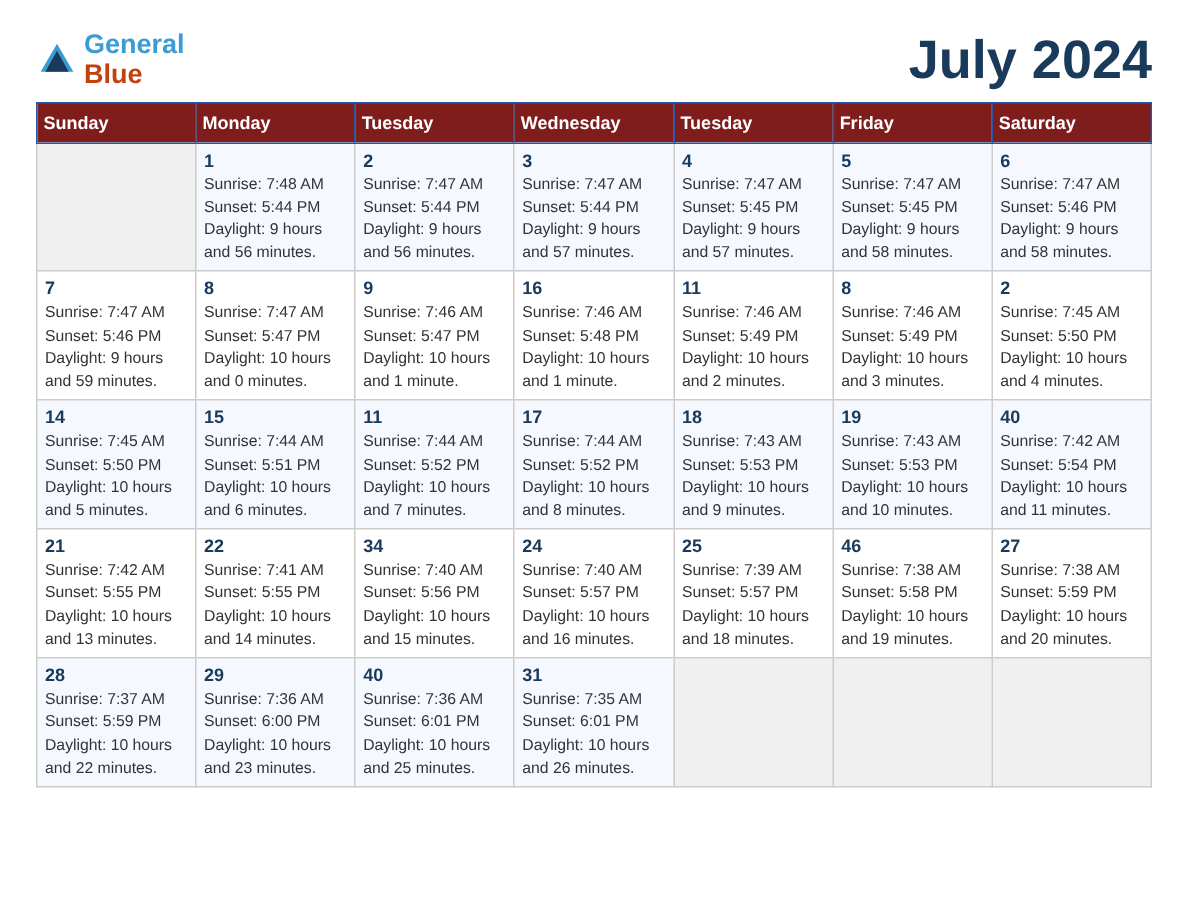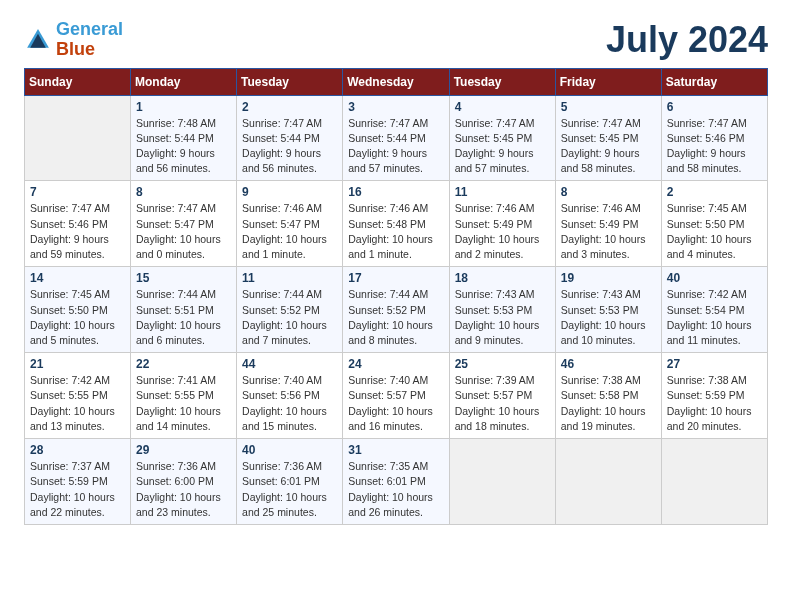--- a/index.html
+++ b/index.html
@@ -215,21 +215,21 @@
       <tr>
         <td>
           <span class="day-number">21</span>
           <div class="day-info">Sunrise: 7:42 AM<br>Sunset: 5:55 PM<br>Daylight: 10 hours<br>and 13 minutes.</div>
         </td>
         <td>
           <span class="day-number">22</span>
           <div class="day-info">Sunrise: 7:41 AM<br>Sunset: 5:55 PM<br>Daylight: 10 hours<br>and 14 minutes.</div>
         </td>
         <td>
-          <span class="day-number">44</span>
+          <span class="day-number">34</span>
           <div class="day-info">Sunrise: 7:40 AM<br>Sunset: 5:56 PM<br>Daylight: 10 hours<br>and 15 minutes.</div>
         </td>
         <td>
           <span class="day-number">24</span>
           <div class="day-info">Sunrise: 7:40 AM<br>Sunset: 5:57 PM<br>Daylight: 10 hours<br>and 16 minutes.</div>
         </td>
         <td>
           <span class="day-number">25</span>
           <div class="day-info">Sunrise: 7:39 AM<br>Sunset: 5:57 PM<br>Daylight: 10 hours<br>and 18 minutes.</div>
         </td>

